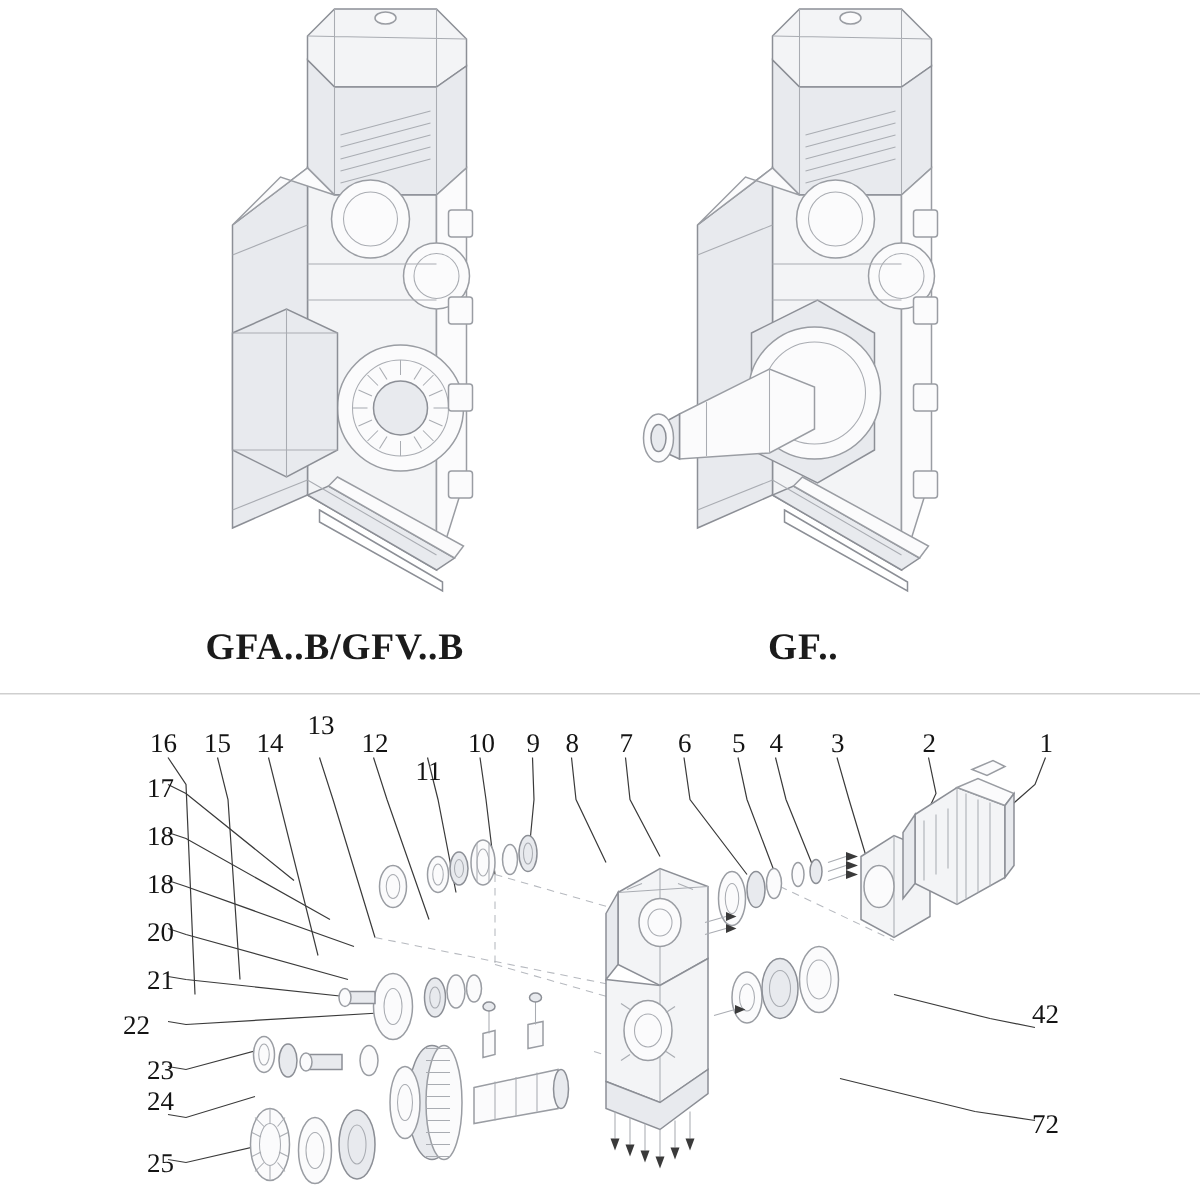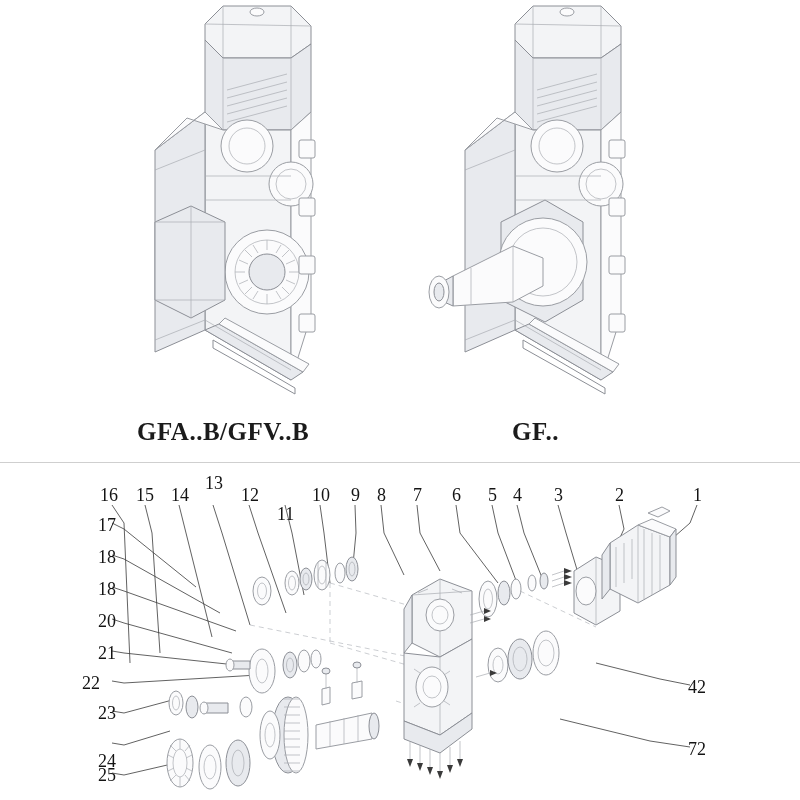--- a/index.html
+++ b/index.html
@@ -477,20 +477,20 @@
     <div class="callout-num" style="left:615px; top:22px;">2</div>
     <div class="callout-num" style="left:693px; top:22px;">1</div>
 
     <div class="callout-num" style="left:98px; top:52px;">17</div>
     <div class="callout-num" style="left:98px; top:84px;">18</div>
     <div class="callout-num" style="left:98px; top:116px;">18</div>
     <div class="callout-num" style="left:98px; top:148px;">20</div>
     <div class="callout-num" style="left:98px; top:180px;">21</div>
     <div class="callout-num" style="left:82px; top:210px;">22</div>
     <div class="callout-num" style="left:98px; top:240px;">23</div>
-    <div class="callout-num" style="left:98px; top:288px;text-align:center;">24</div>
+    <div class="callout-num" style="left:98px; top:261px;text-align:center;">24</div>
     <div class="callout-num" style="left:98px; top:302px;">25</div>
 
-    <div class="callout-num" style="left:688px; top:214px;">42</div>
+    <div class="callout-num" style="left:688px; top:203px;">42</div>
     <div class="callout-num" style="left:688px; top:276px;">72</div>
 
   </div>
 </div>
 
 </body></html>

